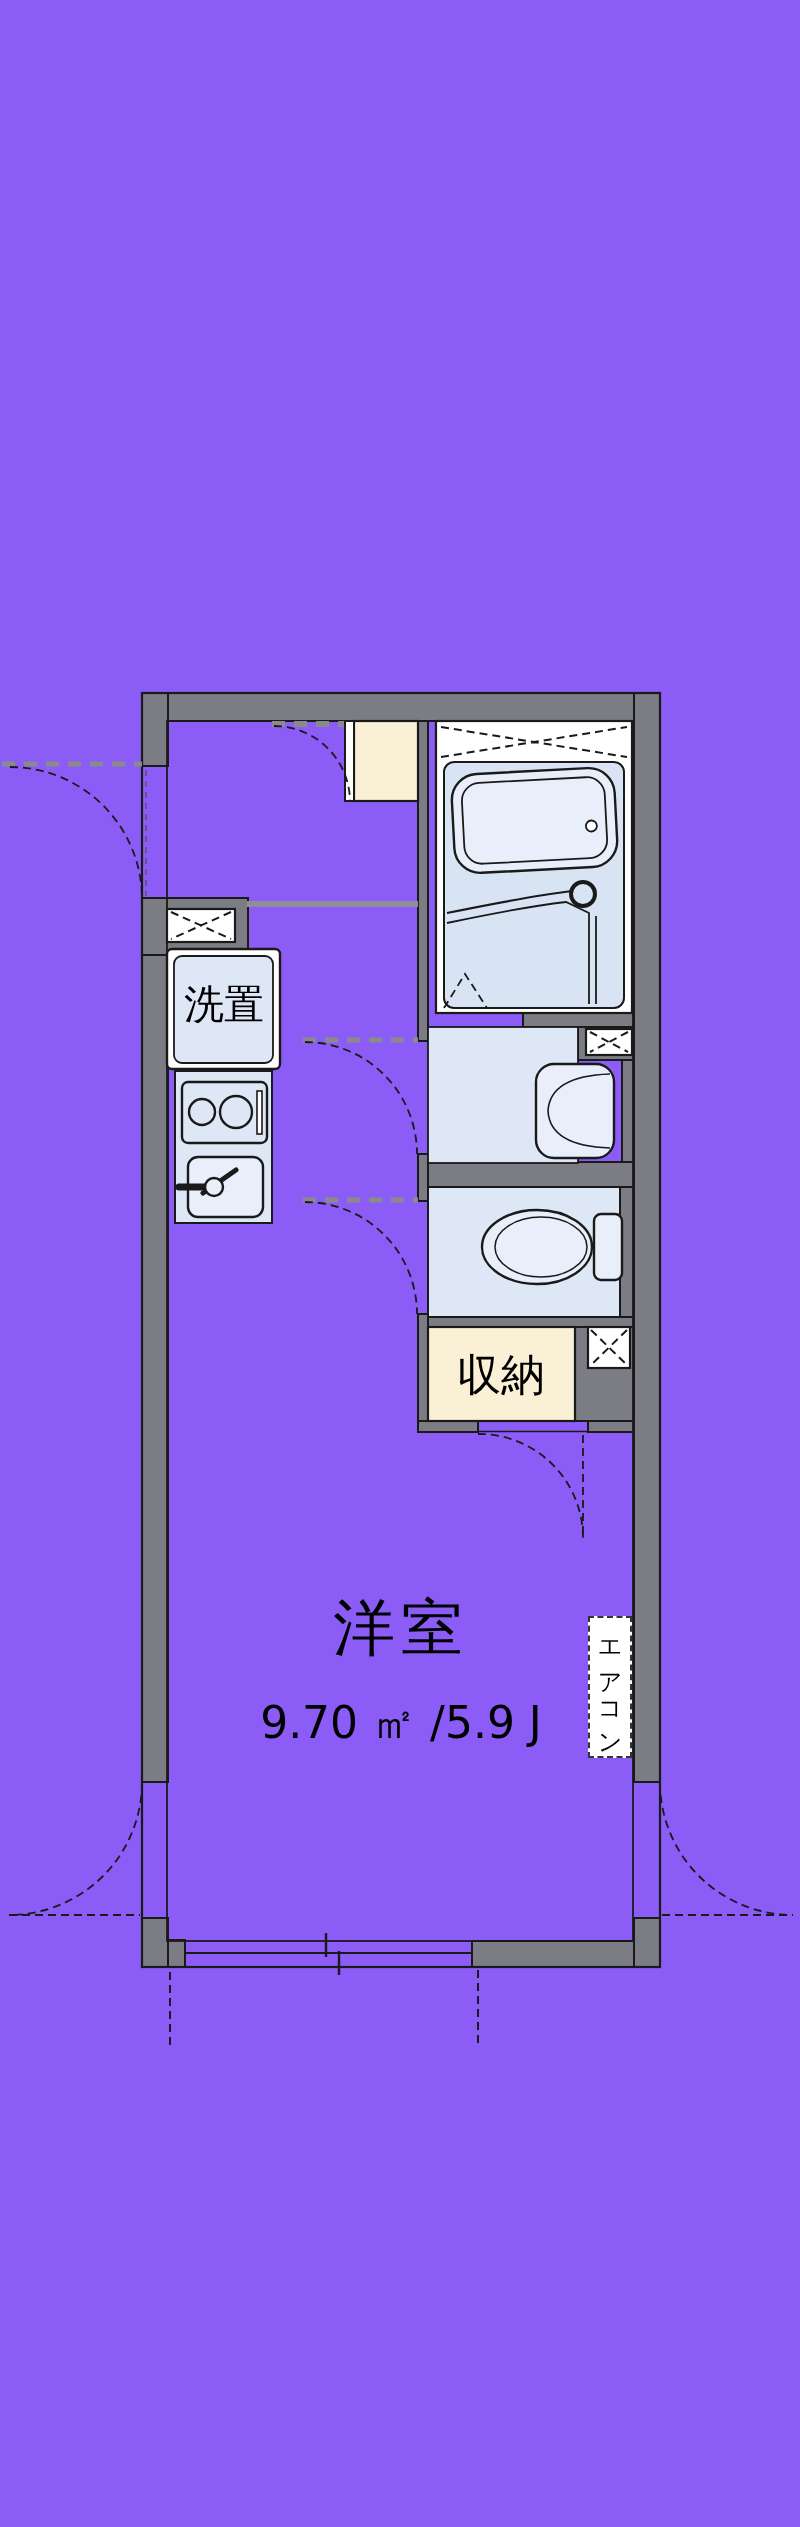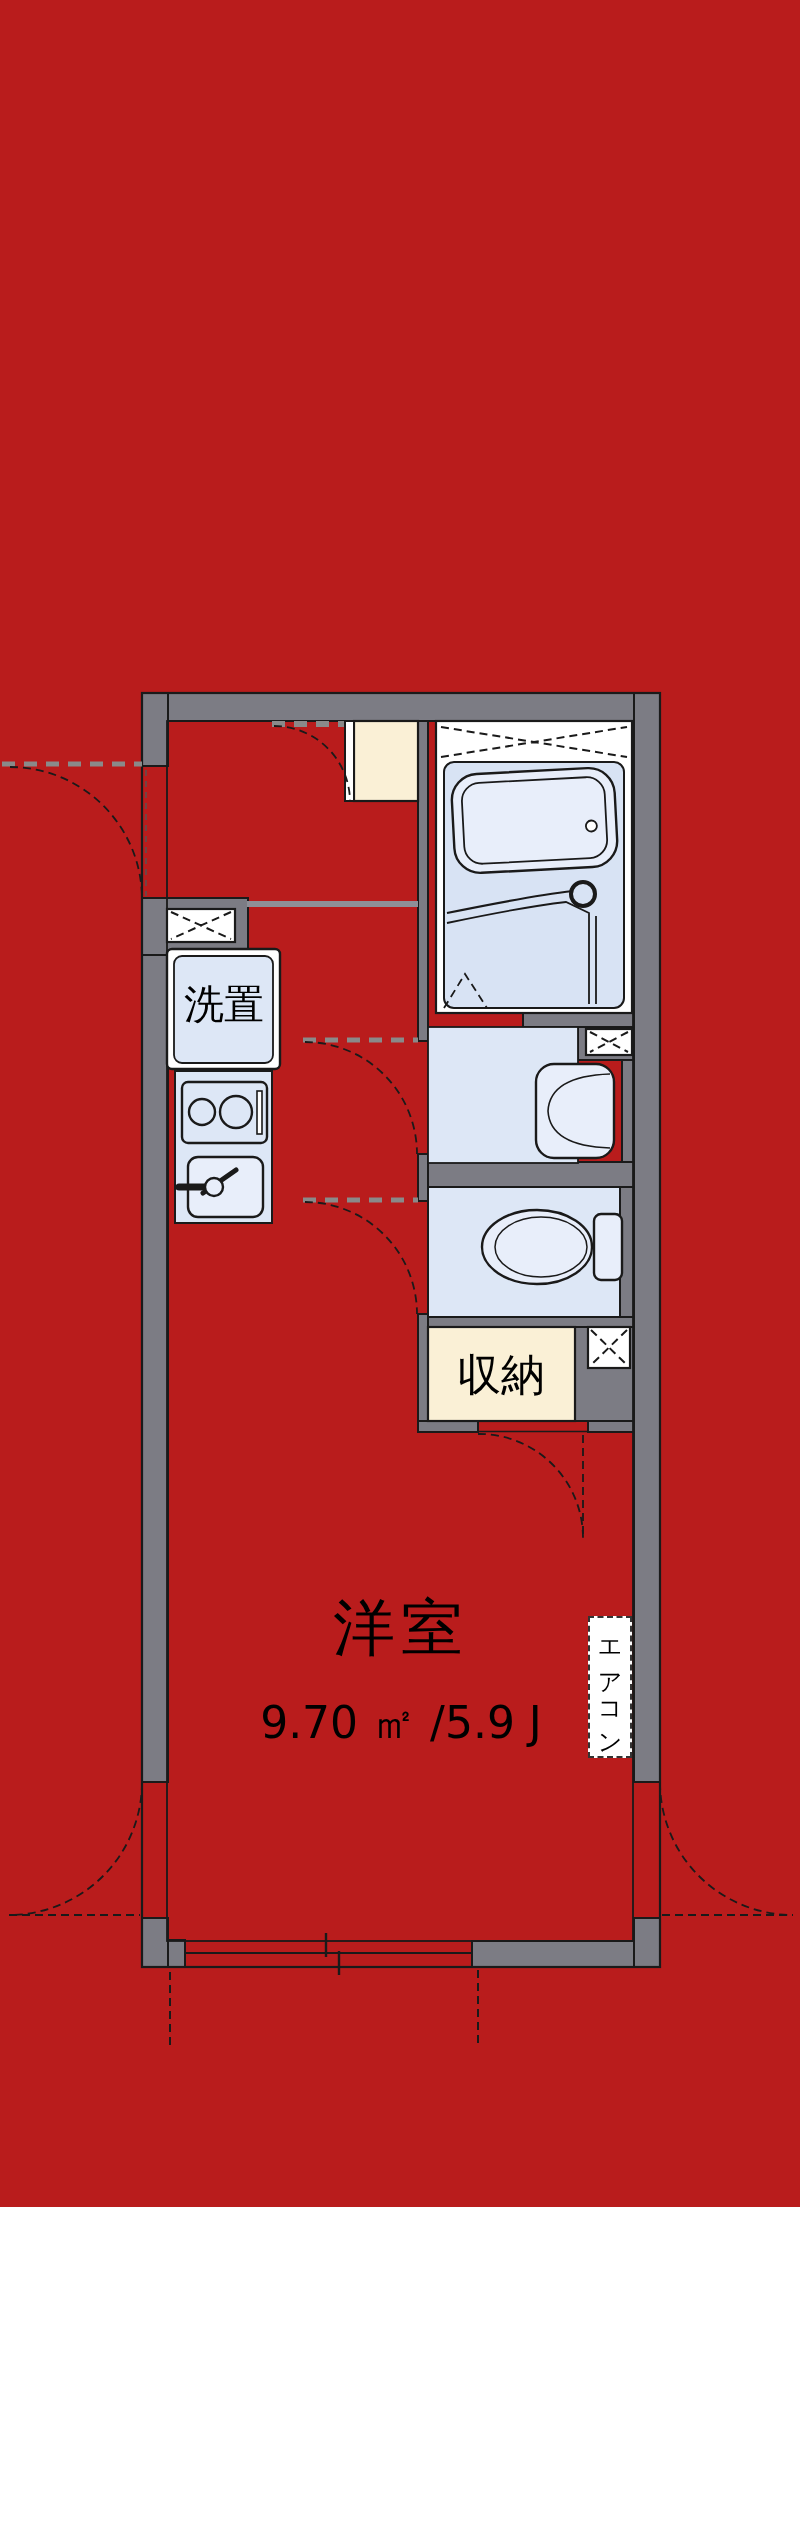--- a/index.html
+++ b/index.html
@@ -1,16 +1,16 @@
 <!DOCTYPE html>
 <html style="--wall: #7C7C84; --outline: #1A1A1A; --fixture: #DDE7F6; --fixture-light: #E8EEFA; --bath-floor: #D8E3F4; --cabinet: #FAF0D6; --step-line: #8F8F97; --dash-gray: #8A8A8A;"><head>
 <meta charset="utf-8">
 <style>
   html,body{margin:0;padding:0;background:#ffffff;}
-  .canvas{position:relative;width:800px;height:2207px;background:#b91c1c;overflow:hidden;
+  .canvas{position:relative;width:800px;height:2527px;background:#8b5cf6;overflow:hidden;
           font-family:"DejaVu Sans",sans-serif;}
   svg{position:absolute;left:0;top:0;}
   .wall{fill:var(--wall);stroke:var(--outline);stroke-width:2;}
   .oln{fill:none;stroke:var(--outline);}
   .white{fill:#ffffff;stroke:var(--outline);}
   .fix{fill:var(--fixture);stroke:var(--outline);}
   .fixlt{fill:var(--fixture-light);stroke:var(--outline);}
   .bathf{fill:var(--bath-floor);stroke:var(--outline);}
   .cream{fill:var(--cabinet);stroke:var(--outline);}
   .dash{fill:none;stroke:var(--outline);stroke-dasharray:8 5;}

